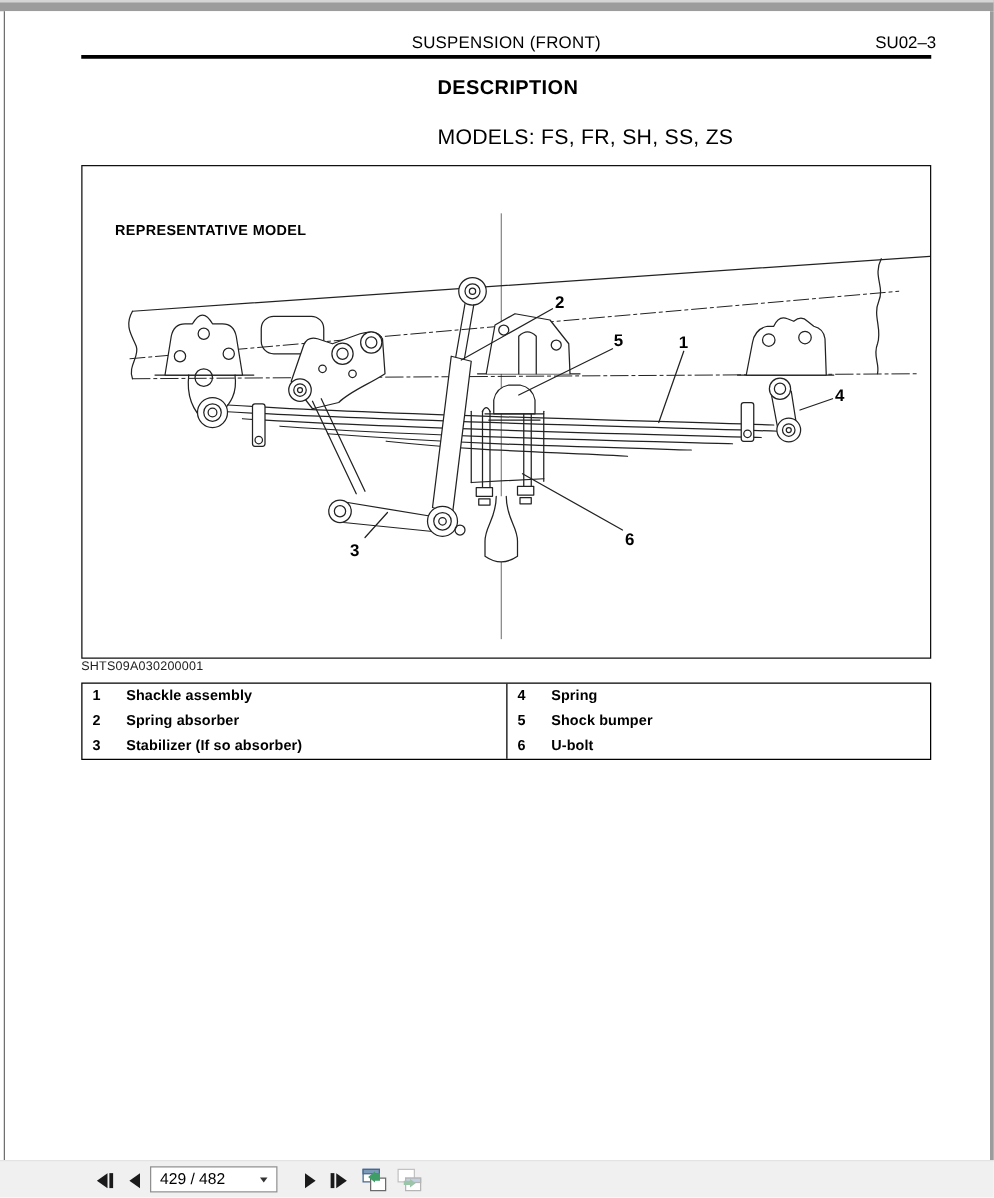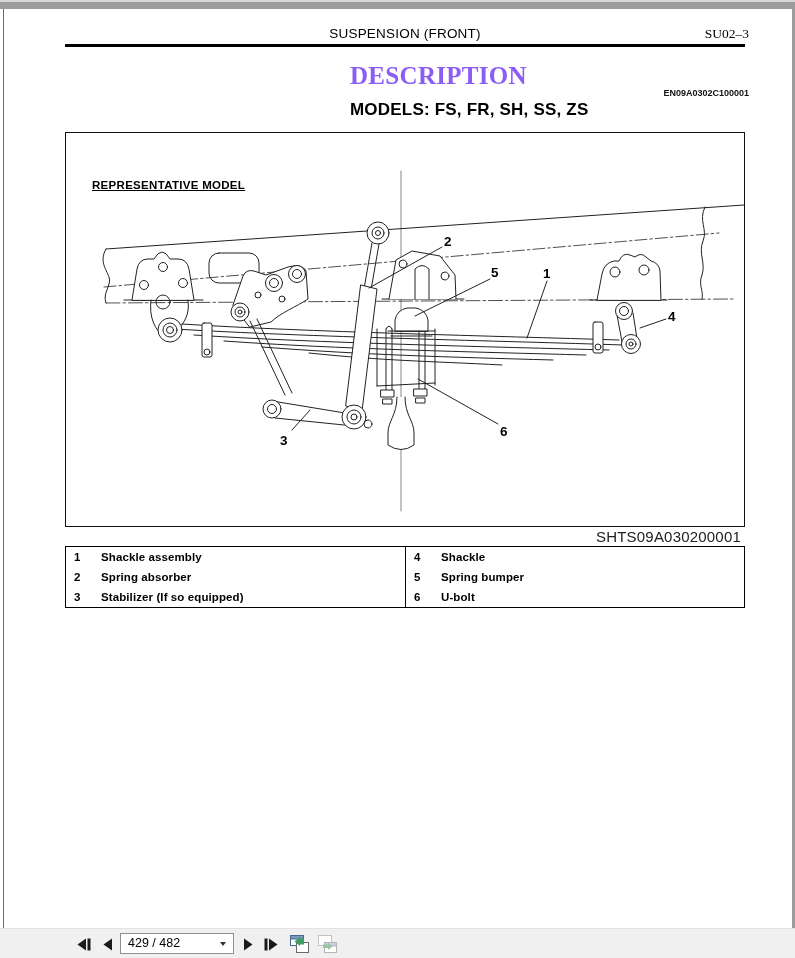--- a/index.html
+++ b/index.html
@@ -5,54 +5,53 @@
   html,body{margin:0;padding:0;background:#fff;width:795px;height:958px;overflow:hidden;
     font-family:"Liberation Sans","DejaVu Sans",sans-serif;-webkit-font-smoothing:antialiased;}
   .viewer{position:absolute;top:0;left:0;width:795px;height:958px;background:#ffffff;}
   .top-strip{position:absolute;top:0;left:0;width:795px;height:9px;background:#9c9c9c;border-top:2px solid #d5d5d5;box-sizing:border-box;}
   .edge-left{position:absolute;left:3px;top:9px;width:1px;height:919px;background:#6f6f6f;}
   .edge-right{position:absolute;right:0px;top:9px;width:3px;height:919px;background:#9c9c9c;}
   .page{position:absolute;top:9px;left:4px;width:789px;height:919px;background:#fff;}
   
   .abs{position:absolute;}
   .hdr-title{left:61px;top:17px;width:680px;text-align:center;font-size:13.5px;color:#000;letter-spacing:.2px;}
-  .hdr-code{left:61px;top:17px;width:684px;text-align:right;font-size:13.5px;color:#000;font-family:Liberation Serif, serif;}
+  .hdr-code{left:61px;top:17px;width:684px;text-align:right;font-size:13.5px;color:#000;}
   .hdr-rule{left:61px;top:35px;width:680px;height:3px;background:#000;}
-  .h1{left:346px;top:53px;font-size:25px;font-weight:bold;color:#8b5cf6;letter-spacing:.3px;font-family:Liberation Serif, serif;}
+  .h1{left:346px;top:53px;font-size:16px;font-weight:bold;color:#000000;letter-spacing:.3px;}
   .doc-code{left:61px;top:79px;width:684px;text-align:right;font-size:9px;font-weight:bold;color:#111;}
-  .models{left:346px;top:91px;font-size:17px;font-weight:bold;color:#000;letter-spacing:.2px;}
+  .models{left:346px;top:91px;font-size:17px;font-weight:normal;color:#000;letter-spacing:.2px;}
   .figure-box{left:61px;top:123px;width:678px;height:393px;border:1px solid #111;background:#fff;}
-  .fig-caption{left:88px;top:170px;font-size:11.5px;font-weight:bold;color:#000;letter-spacing:.3px;text-decoration:underline;}
-  .fig-code{left:61px;top:519px;width:676px;text-align:right;font-size:15px;color:#222;letter-spacing:.2px;}
+  .fig-caption{left:88px;top:170px;font-size:11.5px;font-weight:bold;color:#000;letter-spacing:.3px;}
+  .fig-code{left:61px;top:519px;width:676px;font-size:10px;color:#222;letter-spacing:.2px;}
   .legend{left:61px;top:537px;width:678px;height:60px;border:1px solid #000;display:flex;box-sizing:content-box;}
   .legend-col{width:50%;display:flex;flex-direction:column;justify-content:space-evenly;box-sizing:border-box;}
   .legend-col.right{border-left:1px solid #000;}
   .legend-row{display:flex;align-items:center;height:20px;font-size:11.5px;font-weight:bold;color:#000;}
   .legend-row .num{width:27px;padding-left:8px;}
   .legend-row .lbl{letter-spacing:.1px;}
   .toolbar{position:absolute;left:0;bottom:0;width:795px;height:30px;background:#f0f0f0;border-top:1px solid #e3e3e3;box-sizing:border-box;}
   .tbtn{position:absolute;top:0;height:30px;display:flex;align-items:center;justify-content:center;cursor:pointer;}
-  .pagebox{position:absolute;left:120px;top:4px;width:114px;height:21px;background:#fff;border:1px solid #8f8f8f;box-sizing:border-box;font-size:12.5px;color:#000;line-height:19px;padding-left:7px;cursor:text;}
+  .pagebox{position:absolute;left:120px;top:4px;width:102px;height:21px;background:#fff;border:1px solid #8f8f8f;box-sizing:border-box;font-size:12.5px;color:#000;line-height:19px;padding-left:7px;cursor:text;}
   .pagebox .caret{position:absolute;right:7px;top:8px;width:0;height:0;border-left:3.5px solid transparent;border-right:3.5px solid transparent;border-top:4px solid #333;}
   svg{display:block;}
   text.callout{font-family:"Liberation Sans","DejaVu Sans",sans-serif;font-weight:bold;font-size:13.5px;fill:#000;}
 </style>
 </head>
 <body>
 
 <div class="viewer">
   <div class="top-strip"></div>
 
   <div class="page">
     <div class="abs hdr-title">SUSPENSION (FRONT)</div>
     <div class="abs hdr-code">SU02–3</div>
     <div class="abs hdr-rule"></div>
 
     <div class="abs h1">DESCRIPTION</div>
-    <div class="abs doc-code">EN09A0302C100001</div>
     <div class="abs models">MODELS: FS, FR, SH, SS, ZS</div>
 
     <div class="abs figure-box">
       <svg width="678" height="393" viewBox="0 0 678 393">
         <g stroke="#222" stroke-width="1" fill="none" stroke-linecap="round" stroke-linejoin="round">
 
           <line x1="335" y1="38" x2="335" y2="378" stroke="#555" stroke-width="0.7"></line>
 
           <path d="M40,116 L678,72"></path>
           <path d="M38,154 L653,100" stroke-dasharray="12 3 2.5 3" stroke-width="0.8"></path>
@@ -176,31 +175,31 @@
         <div class="legend-row">
           <span class="num">1</span>
           <span class="lbl">Shackle assembly</span>
         </div>
         <div class="legend-row">
           <span class="num">2</span>
           <span class="lbl">Spring absorber</span>
         </div>
         <div class="legend-row">
           <span class="num">3</span>
-          <span class="lbl">Stabilizer (If so equipped)</span>
+          <span class="lbl">Stabilizer (If so absorber)</span>
         </div>
       </div>
       <div class="legend-col right">
         <div class="legend-row">
           <span class="num">4</span>
-          <span class="lbl">Shackle</span>
+          <span class="lbl">Spring</span>
         </div>
         <div class="legend-row">
           <span class="num">5</span>
-          <span class="lbl">Spring bumper</span>
+          <span class="lbl">Shock bumper</span>
         </div>
         <div class="legend-row">
           <span class="num">6</span>
           <span class="lbl">U-bolt</span>
         </div>
       </div>
     </div>
   </div>
 
   <div class="edge-left"></div>

